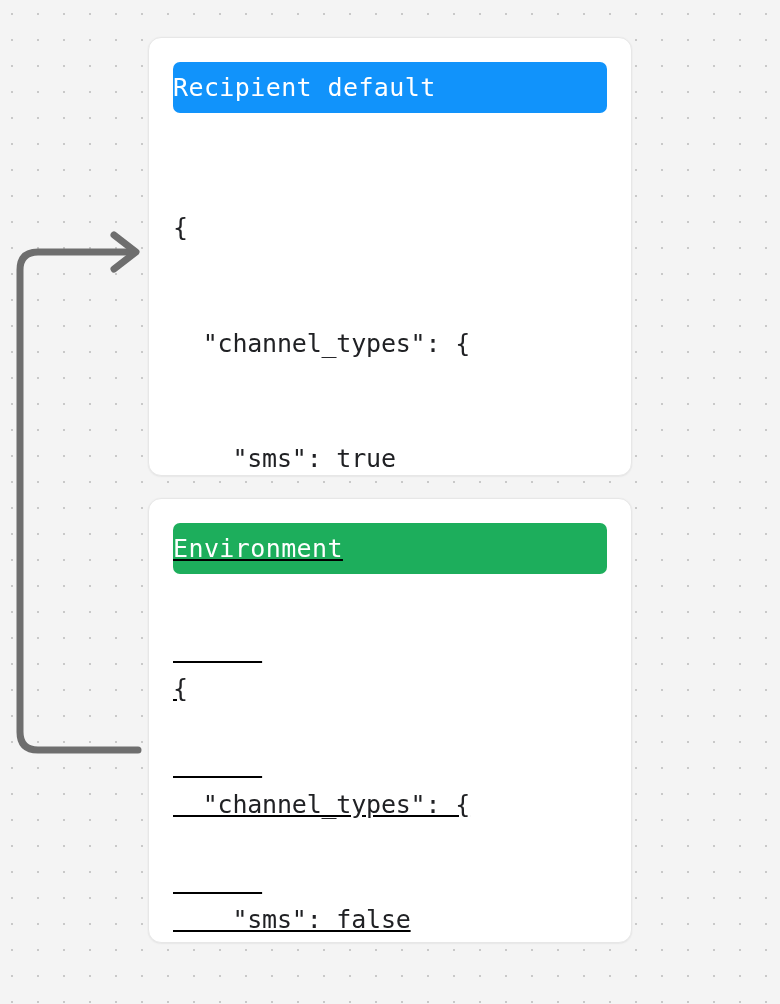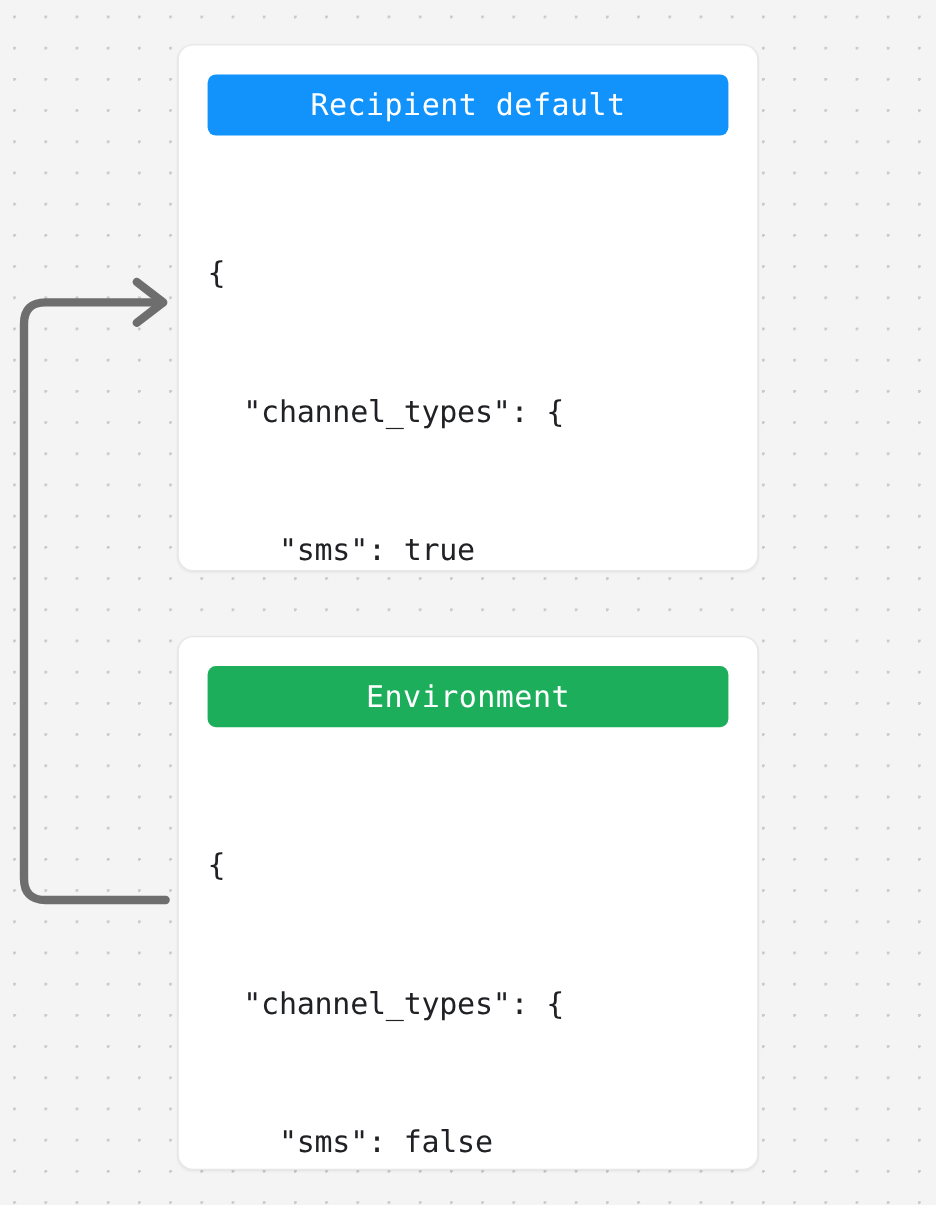--- a/index.html
+++ b/index.html
@@ -45,30 +45,30 @@
     border-radius: 13px;
     border: 1px solid #e7e7e7;
     box-shadow: 0 1px 2px rgba(0,0,0,0.045), 0 0 0 1px rgba(0,0,0,0.012);
     padding: 24px 24px 22px 24px;
   }
   #card-recipient-default {
     top: 37px;
     height: 439px;
   }
   #card-environment {
-    top: 530px;
+    top: 498px;
     height: 445px;
+    text-decoration: underline;
   }
 
   .card-header {
     height: 51px;
     border-radius: 7px;
     display: flex;
     align-items: center;
-    justify-content: center;
     color: #ffffff;
     font-family: "DejaVu Sans Mono", "Liberation Mono", monospace;
     font-size: 25px;
     letter-spacing: 0.4px;
     line-height: 1;
     user-select: none;
   }
   .card-header.blue  { background-color: #1193fb; }
   .card-header.green { background-color: #1dae5c; }
 

